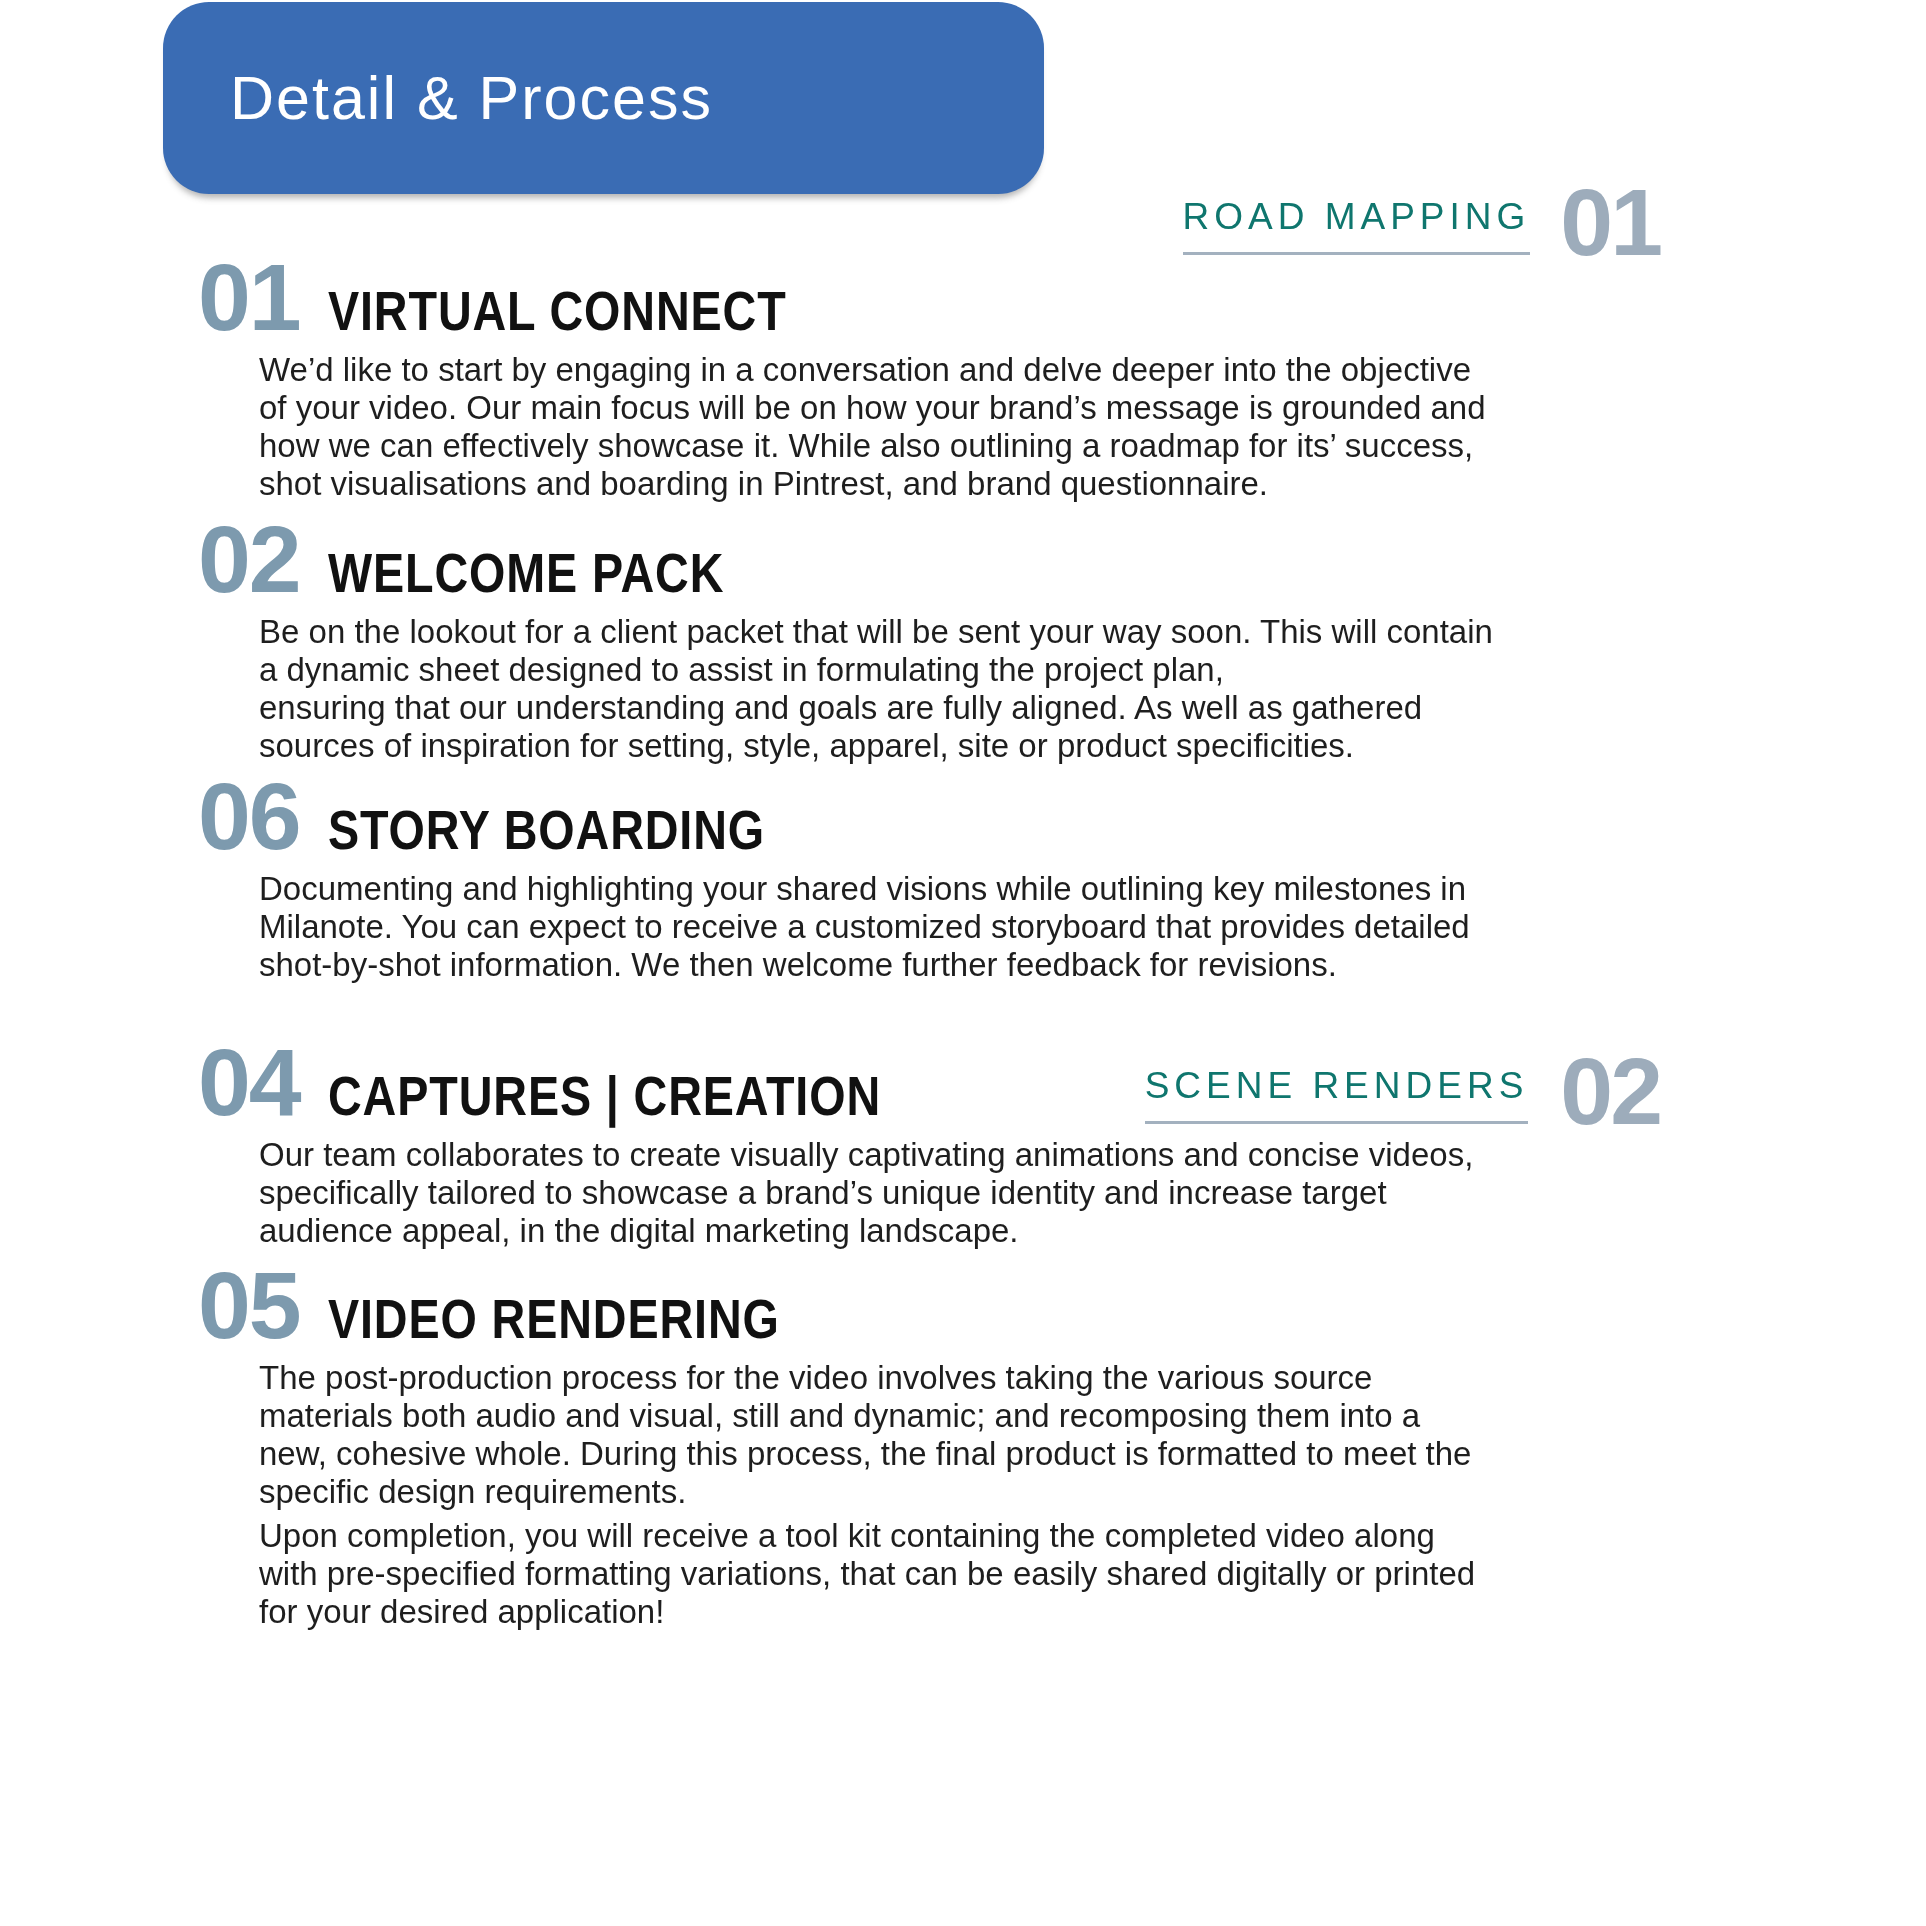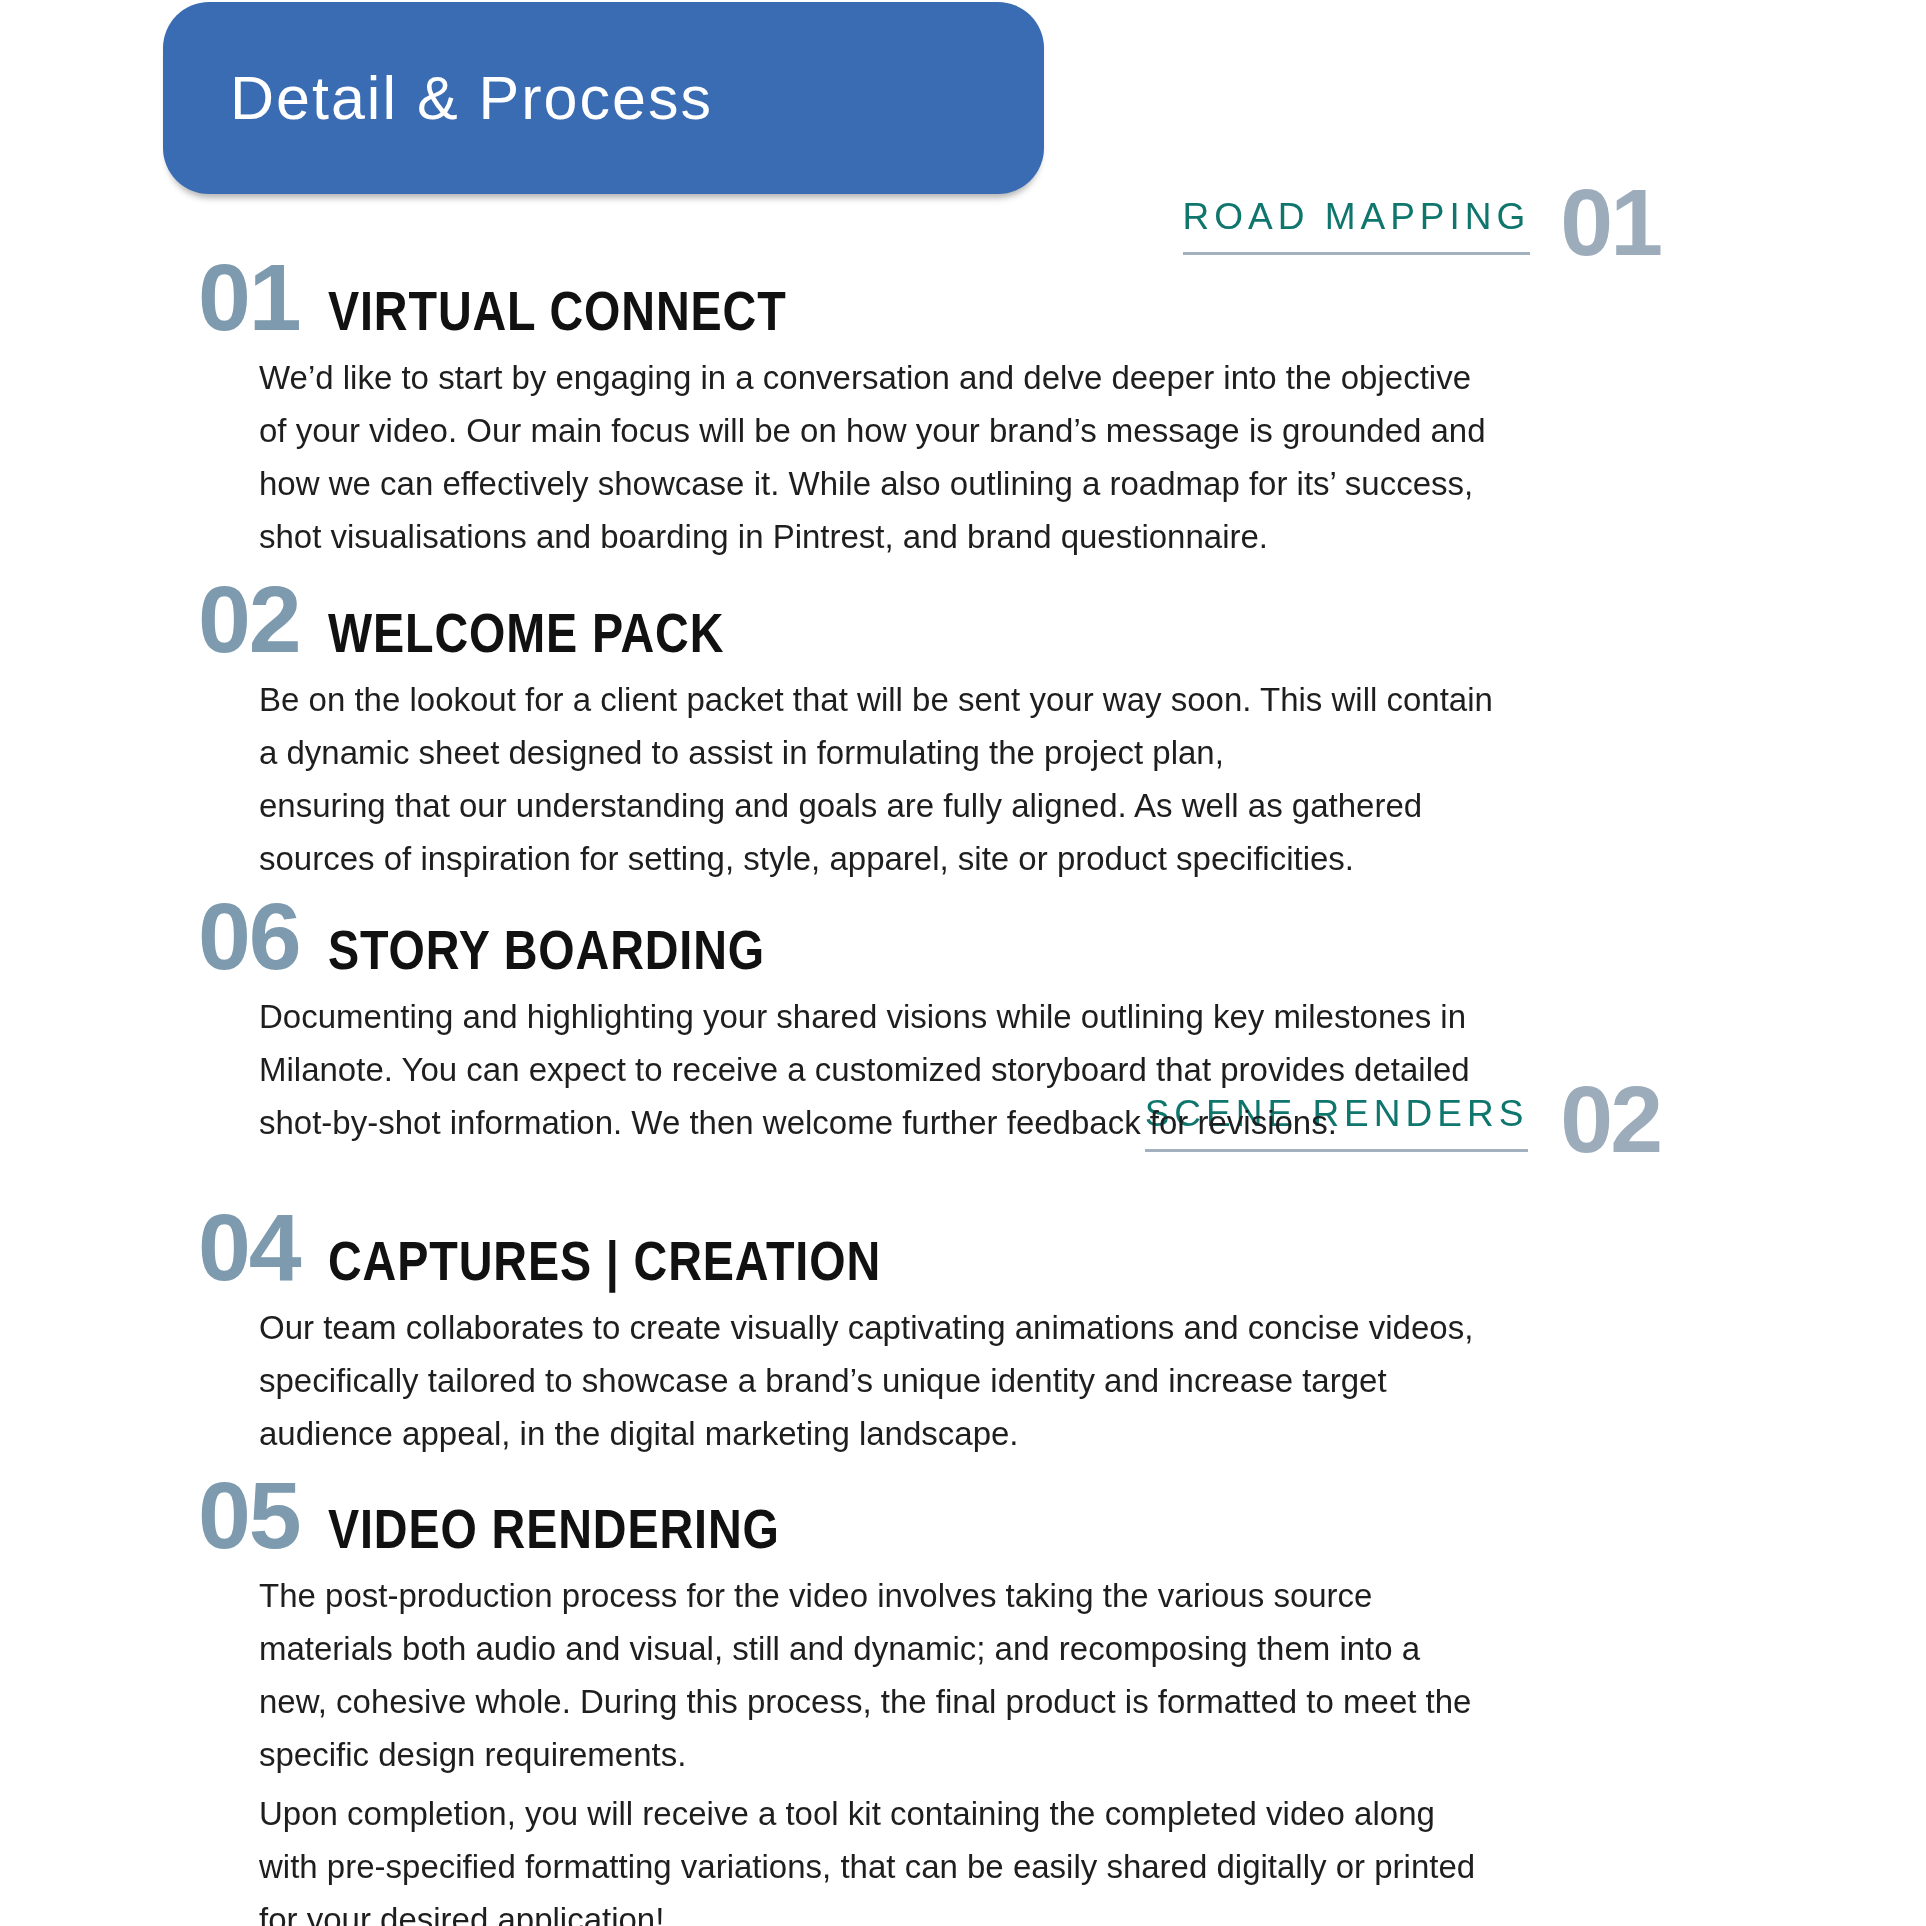--- a/index.html
+++ b/index.html
@@ -36,21 +36,21 @@
 
   
   .divider {
     position: absolute;
     right: 267px;
     display: flex;
     align-items: flex-end;
     gap: 30px;
   }
   #divider-1 { top: 186px; }
-  #divider-2 { top: 1083px; gap: 32px; }
+  #divider-2 { top: 1055px; gap: 32px; }
   .div-label {
     font-size: 37px;
     font-weight: 400;
     letter-spacing: 5px;
     color: #0f766e;
     padding-bottom: 14px;
     border-bottom: 3px solid #A3B1BF;
     white-space: nowrap;
   }
   .div-num {
@@ -92,21 +92,21 @@
     letter-spacing: 1px;
     color: #111111;
     transform: scaleX(0.85);
     transform-origin: 0 100%;
     white-space: nowrap;
   }
   .para {
     margin: 6px 0 0 61px;
     width: 1544px;
     font-size: 33px;
-    line-height: 53px;
+    line-height: 38px;
     color: #1e1e1e;
     white-space: pre-line;
   }
   #section-2 { margin-top: 9px; }
   #section-3 { margin-top: 4px; }
   #section-4 { margin-top: 51px; }
   #section-5 { margin-top: 8px; }
   #section-6 { margin-top: 0px; }
 </style>
 </head>

